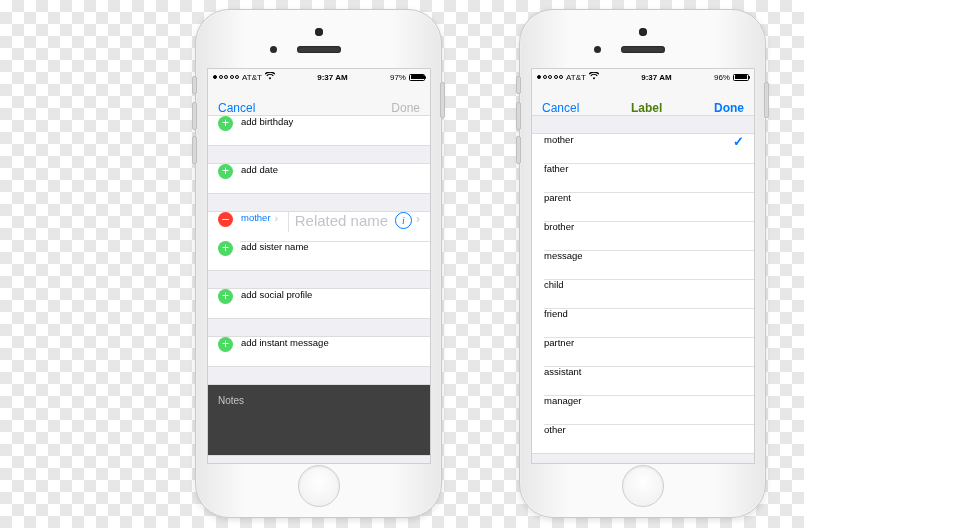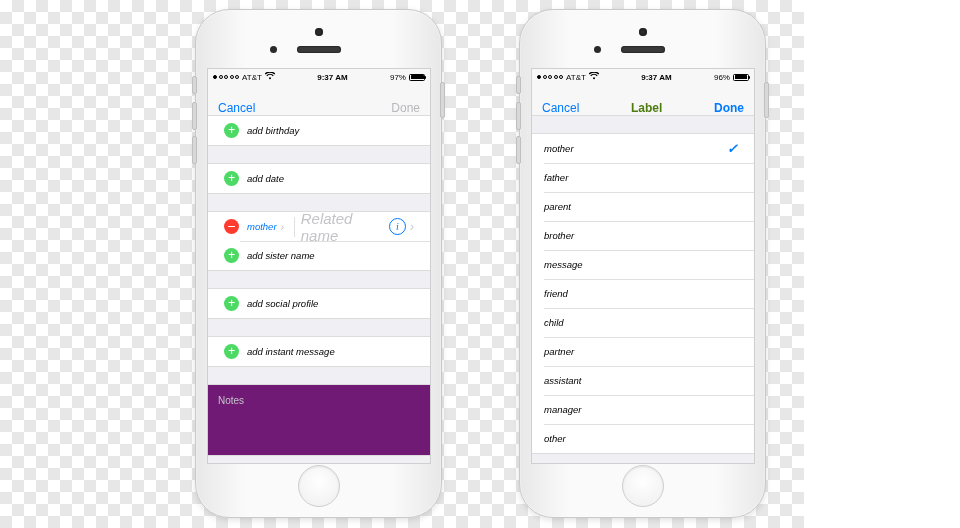--- a/index.html
+++ b/index.html
@@ -112,27 +112,26 @@
   }
   .nav-btn { font-size: 12px; color: #007aff; }
   .nav-btn.disabled { color: #b8b8bc; }
   .nav-title { font-size: 12px; font-weight: 600; color: #4d7c0f; }
 
   
   .content { background: #efeff4; height: calc(100% - 46px); overflow: hidden; }
   .group   { background: #fff; border-top: 0.5px solid #dcdcdc; border-bottom: 0.5px solid #dcdcdc; margin-bottom: 17px; }
   .group:first-child { margin-top: 0; border-top: none; }
   .row {
-    display: flex; align-items: center;
+    display: flex; 
     height: 29px;
-    padding: 0 16px;
+    padding: 0 10px;
     position: relative;
     font-size: 9.5px;
     color: #000;
-    font-style: italic;
   }
   .row + .row::before {
     content: ""; position: absolute; left: 32px; right: 0; top: 0; height: 0.5px; background: #e0e0e0;
   }
   .row.related + .row::before { left: 32px; }
 
   .badge {
     width: 15px; height: 15px; border-radius: 50%; display: flex; align-items: center; justify-content: center;
     color: #fff; font-size: 12px; line-height: 1; margin-right: 8px; flex: 0 0 15px;
   }
@@ -148,21 +147,21 @@
   .row .placeholder { color: #c4c4c8; font-size: 15px; flex: 1; }
   .row .info {
     width: 15px; height: 15px; border: 1.2px solid #007aff; border-radius: 50%;
     color: #007aff; font-size: 10px; font-style: italic; font-family: Georgia, serif;
     display: flex; align-items: center; justify-content: center; margin-left: 4px;
   }
   .row .info::before { content: "i"; font-style: italic; position: relative; top: -0.5px; }
   .row .trail-chev { color: #c7c7cc; font-size: 12px; margin-left: 4px; }
 
   .notes {
-    background: #701a75; border-top: 0.5px solid #dcdcdc; border-bottom: 0.5px solid #dcdcdc;
+    background: #404040; border-top: 0.5px solid #dcdcdc; border-bottom: 0.5px solid #dcdcdc;
     padding: 10px; font-size: 10px; color: #c4c4c8; height: 50px;
   }
 
   
   .label-list .row { padding-left: 12px; }
   .label-list .row + .row::before { left: 12px; }
   .check { color: #007aff; font-size: 13px; margin-left: auto; font-weight: 600; }
 
   [data-interactable="true"] { cursor: pointer; }
 </style>
@@ -323,24 +322,24 @@
             <div class="row" data-interactable="true">
               <span class="label" data-interactable="false">parent</span>
             </div>
             <div class="row" data-interactable="true">
               <span class="label" data-interactable="false">brother</span>
             </div>
             <div class="row" data-interactable="true">
               <span class="label" data-interactable="false">message</span>
             </div>
             <div class="row" data-interactable="true">
+              <span class="label" data-interactable="false">child</span>
+            </div>
+            <div class="row" data-interactable="true">
               <span class="label" data-interactable="false">friend</span>
-            </div>
-            <div class="row" data-interactable="true">
-              <span class="label" data-interactable="false">child</span>
             </div>
             <div class="row" data-interactable="true">
               <span class="label" data-interactable="false">partner</span>
             </div>
             <div class="row" data-interactable="true">
               <span class="label" data-interactable="false">assistant</span>
             </div>
             <div class="row" data-interactable="true">
               <span class="label" data-interactable="false">manager</span>
             </div>

